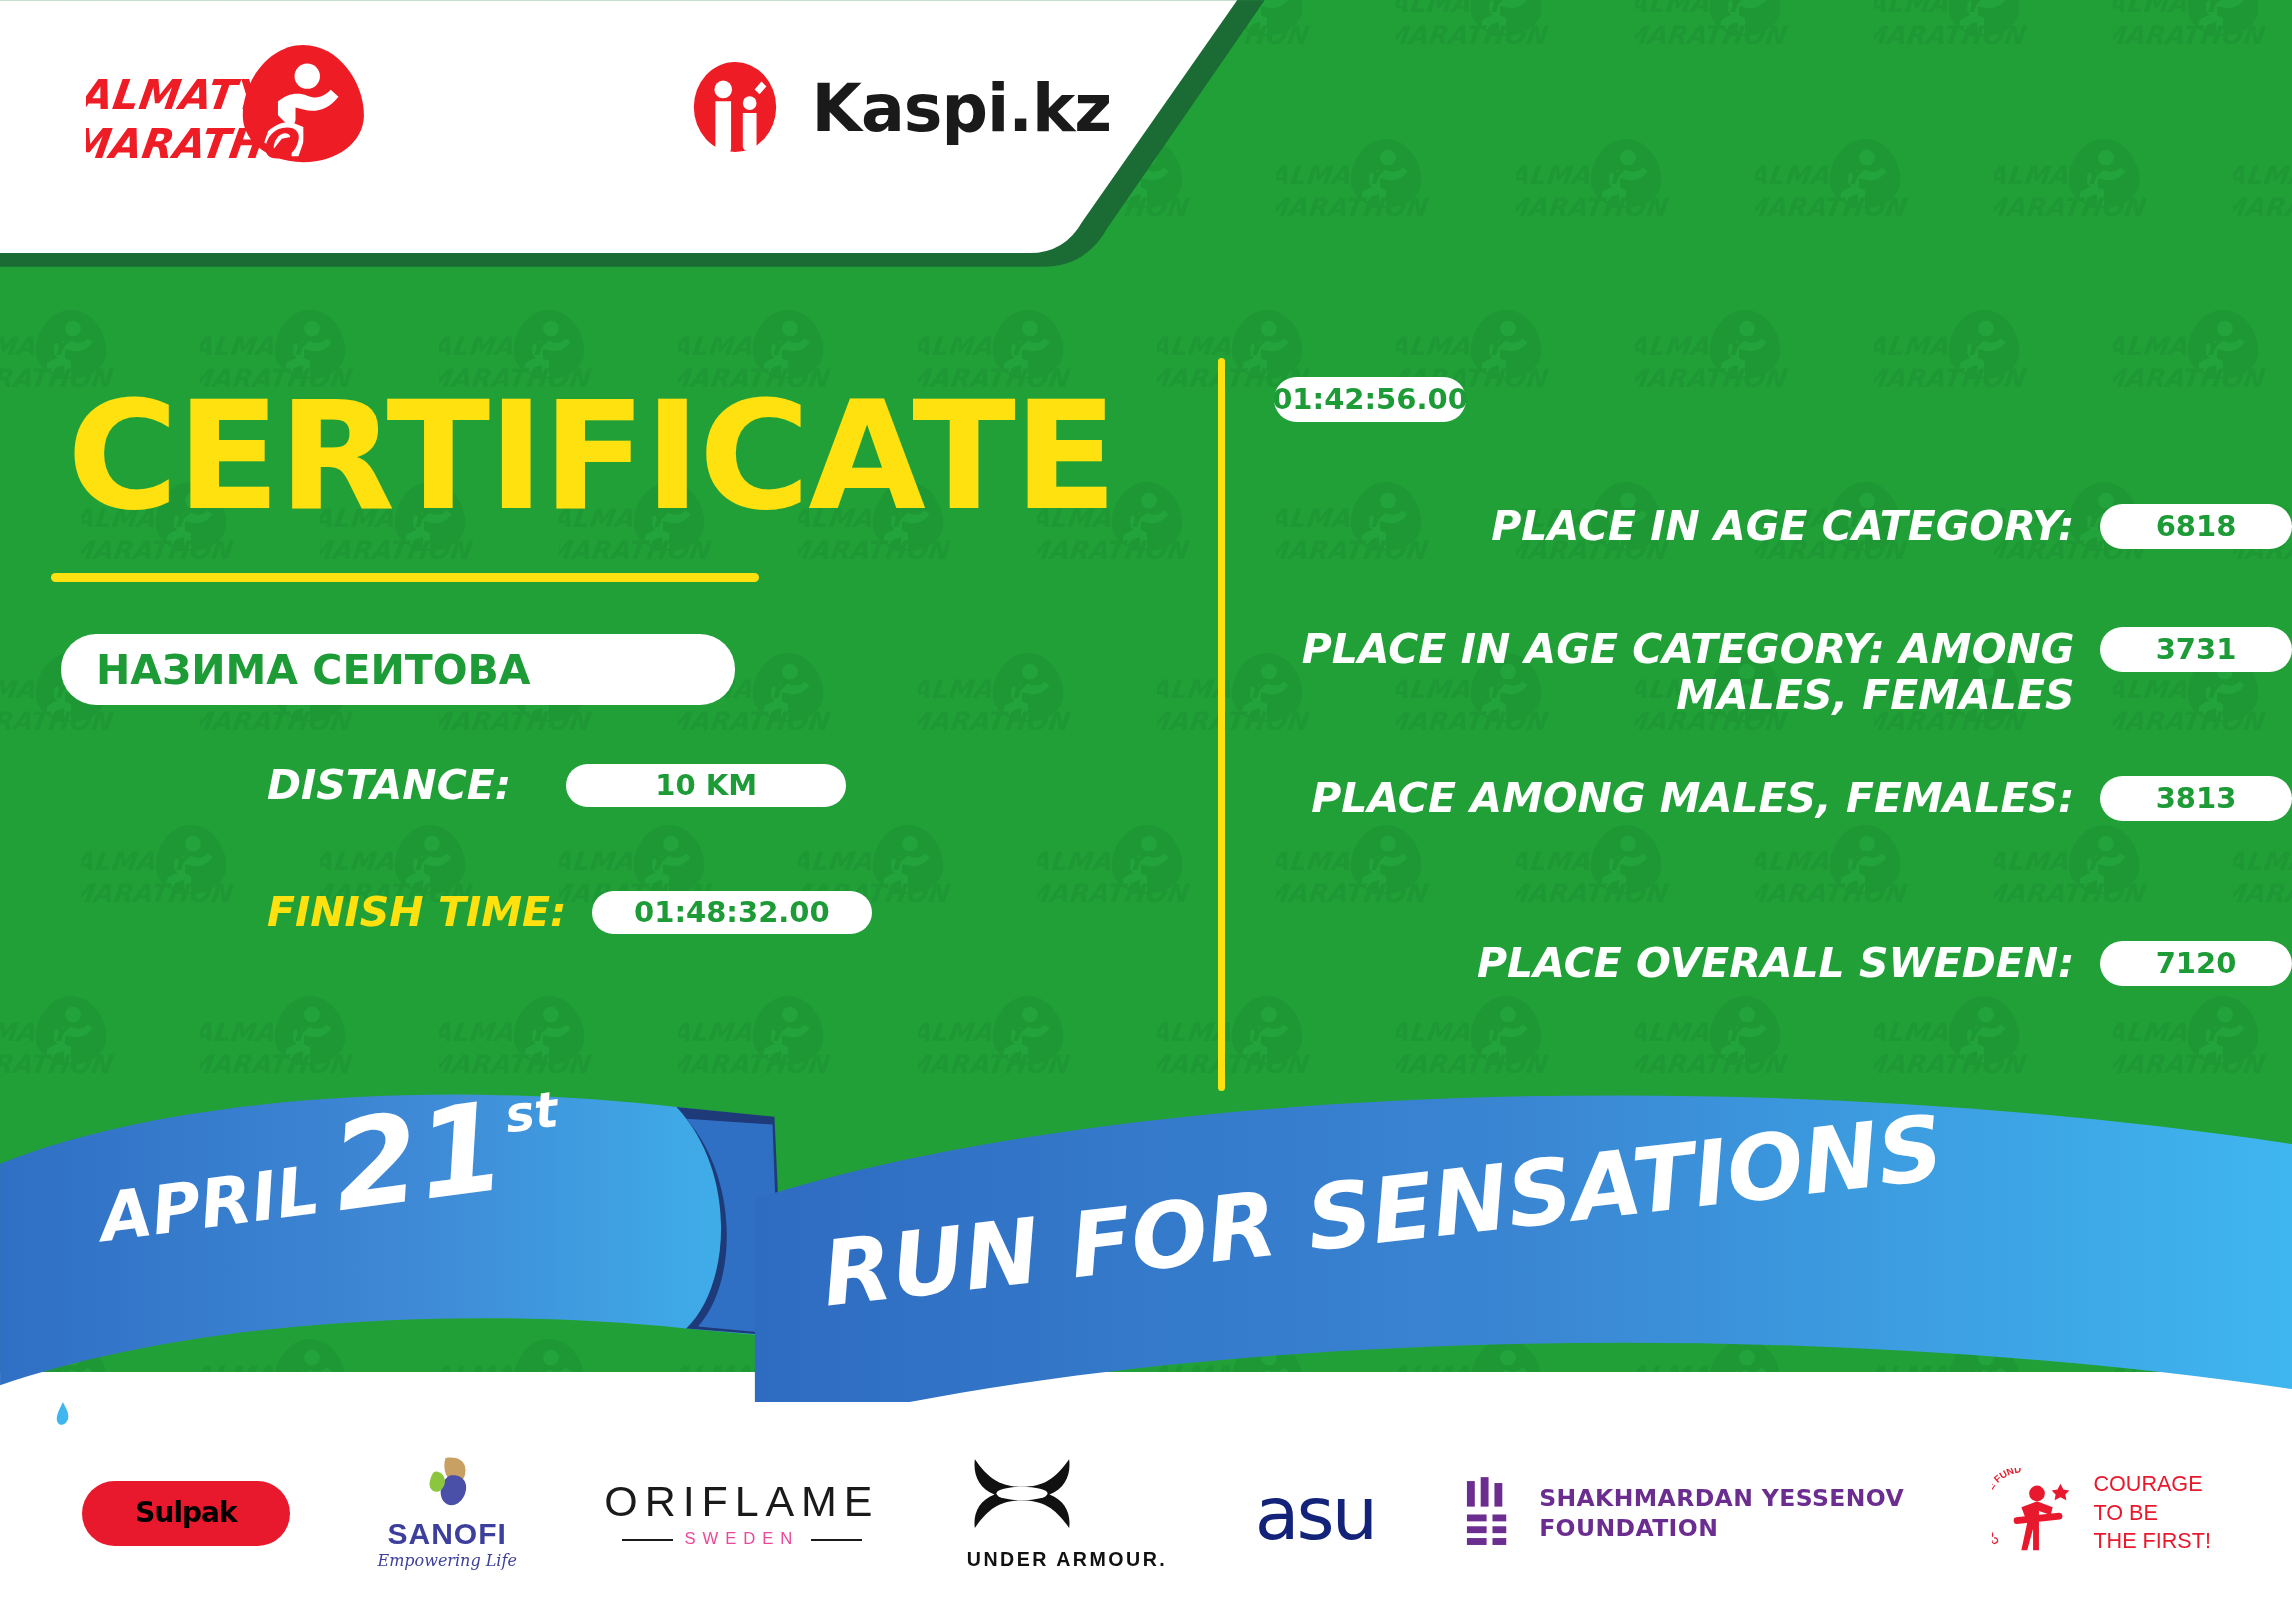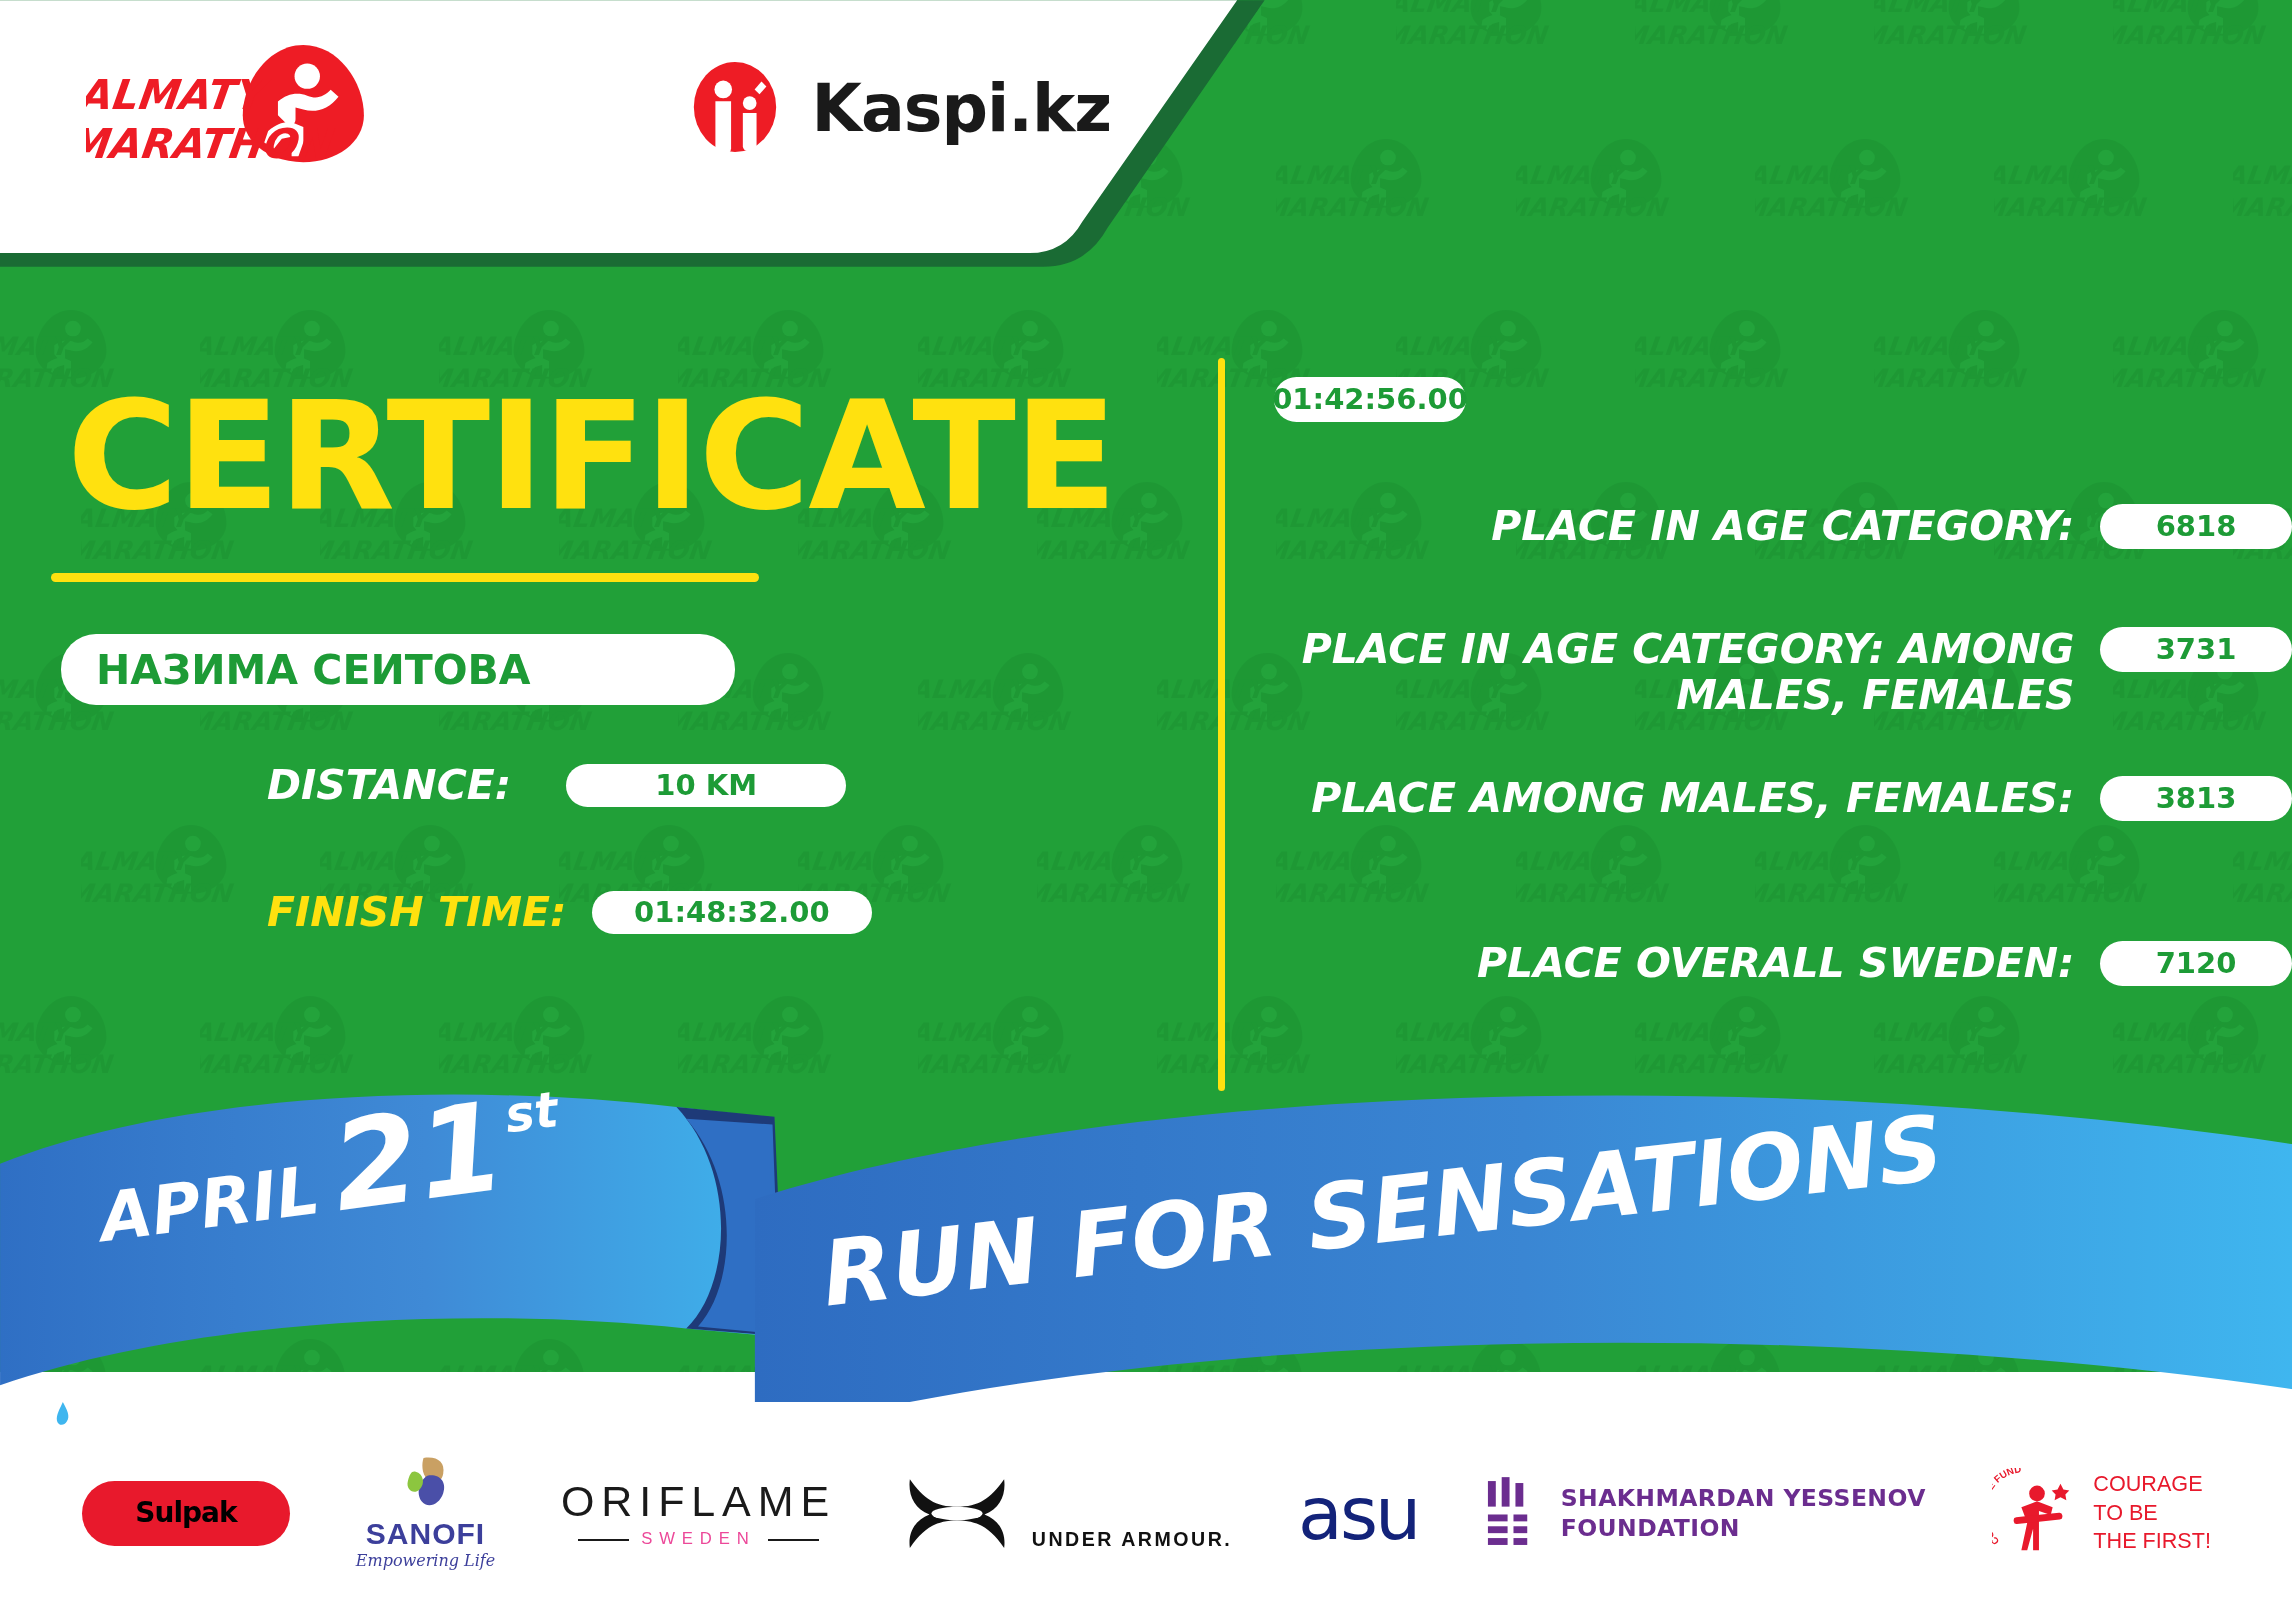--- a/index.html
+++ b/index.html
@@ -115,21 +115,21 @@
   .sanofi-mark svg{display:block;width:100%;height:100%;}
   .sanofi-name{color:#3c3f9b;font-family:"Liberation Sans",sans-serif;font-weight:bold;font-size:30px;letter-spacing:1px;line-height:1.1;}
   .sanofi-tag{color:#3c3f9b;font-family:"DejaVu Serif",serif;font-style:italic;font-size:16px;line-height:1.1;}
 
   .oriflame{display:flex;flex-direction:column;align-items:center;}
   .ori-name{color:#1a1a1a;font-family:"Liberation Sans",sans-serif;font-size:43px;letter-spacing:6.9px;line-height:1.1;}
   .ori-sub{display:flex;align-items:center;gap:11.8px;margin-top:5.9px;}
   .ori-line{width:51px;height:2px;background:#1a1a1a;}
   .ori-sweden{color:#ec4899;font-family:"Liberation Sans",sans-serif;font-size:16.7px;letter-spacing:6.9px;line-height:1;}
 
-  .ua{display:flex;flex-direction:row;align-items:flex-end;gap:20px;}
+  .ua{display:flex;flex-direction:column;align-items:flex-start;gap:20px;}
   .ua-mark{width:110px;height:73px;}
   .ua-mark svg{display:block;width:100%;height:100%;}
   .ua-name{color:#111;font-family:"Liberation Sans",sans-serif;font-weight:bold;font-size:19.6px;letter-spacing:2.5px;line-height:1;}
 
   .asu{display:flex;align-items:flex-start;}
   .asu-word{color:#13237a;font-family:"DejaVu Sans",sans-serif;font-size:73px;line-height:1;letter-spacing:-2.9px;position:relative;}
   .asu-drop{position:absolute;left:55px;top:-2px;width:15.7px;height:25.5px;}
   .asu-drop svg{display:block;width:100%;height:100%;}
 
   .yessenov{display:flex;align-items:center;gap:19.6px;}

